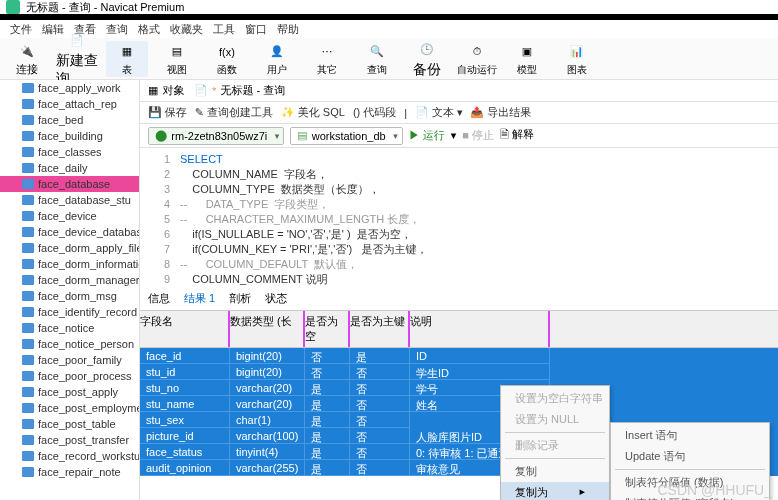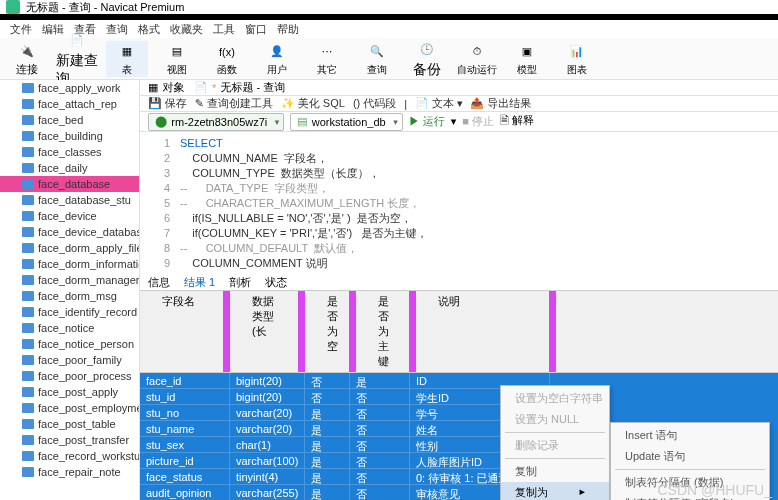--- a/index.html
+++ b/index.html
@@ -26,21 +26,21 @@
 .connsel::after { content:"▾"; position:absolute; right:4px; font-size:9px; color:#666; }
 .runbtn { color:#2a8a2a; }
 .sql { flex: 0 0 auto; padding: 4px 8px; font-family: Consolas, monospace; font-size: 11.5px; line-height: 15px; color:#333; white-space: pre; }
 .sql .ln { color:#999; display:inline-block; width:22px; text-align:right; margin-right:10px; }
 .sql .kw { color:#0066cc; }
 .sql .cm { color:#999; }
 .restabs { height: 20px; display: flex; gap: 14px; padding: 0 8px; border-bottom:1px solid #ccc; }
 .restabs span.act { color:#0066cc; }
 .grid { }
 .grid-head { display: flex; background:#f0f0f0; border-bottom:1px solid #ccc; }
-.grid-head div { padding: 3px 22px; border-right:7px solid #d946ef; font-size:11px; overflow:hidden; }
+.grid-head div { padding: 3px 0; border-right:2px solid #d946ef; font-size:11px; overflow:hidden; }
 .grid-row { display: flex; background:#1e7fd6; color:#fff; }
 .grid-row div { padding: 2px 6px; border-right:1px solid #4a99e0; border-bottom:1px solid #4a99e0; font-size:11px; overflow:hidden; height:16px; }
 .c0{width:90px}.c1{width:75px}.c2{width:45px}.c3{width:60px}.c4{width:140px}
 .ctxmenu { position: absolute; background:#f8f8f8; border:1px solid #bbb; box-shadow:2px 2px 4px rgba(0,0,0,0.2); padding:2px 0; }
 .ctxmenu div { padding: 3px 24px 3px 14px; font-size:11px; color:#555; white-space:nowrap; }
 .ctxmenu div.sep { height:1px; background:#ccc; padding:0; margin:2px 4px; }
 .ctxmenu div.hov { background:#d0e0f0; color:#000; }
 .watermark { position:absolute; right:6px; bottom:2px; font-size:14px; color:#ccc; }
 </style>
 </head>
@@ -285,21 +285,20 @@
           <div class="c1">varchar(20)</div>
           <div class="c2">是</div>
           <div class="c3">否</div>
           <div class="c4">姓名</div>
         </div>
         <div class="grid-row">
           <div class="c0">stu_sex</div>
           <div class="c1">char(1)</div>
           <div class="c2">是</div>
           <div class="c3">否</div>
-          <div class="c4">性别</div>
         </div>
         <div class="grid-row">
           <div class="c0">picture_id</div>
           <div class="c1">varchar(100)</div>
           <div class="c2">是</div>
           <div class="c3">否</div>
           <div class="c4">人脸库图片ID</div>
         </div>
         <div class="grid-row">
           <div class="c0">face_status</div>

